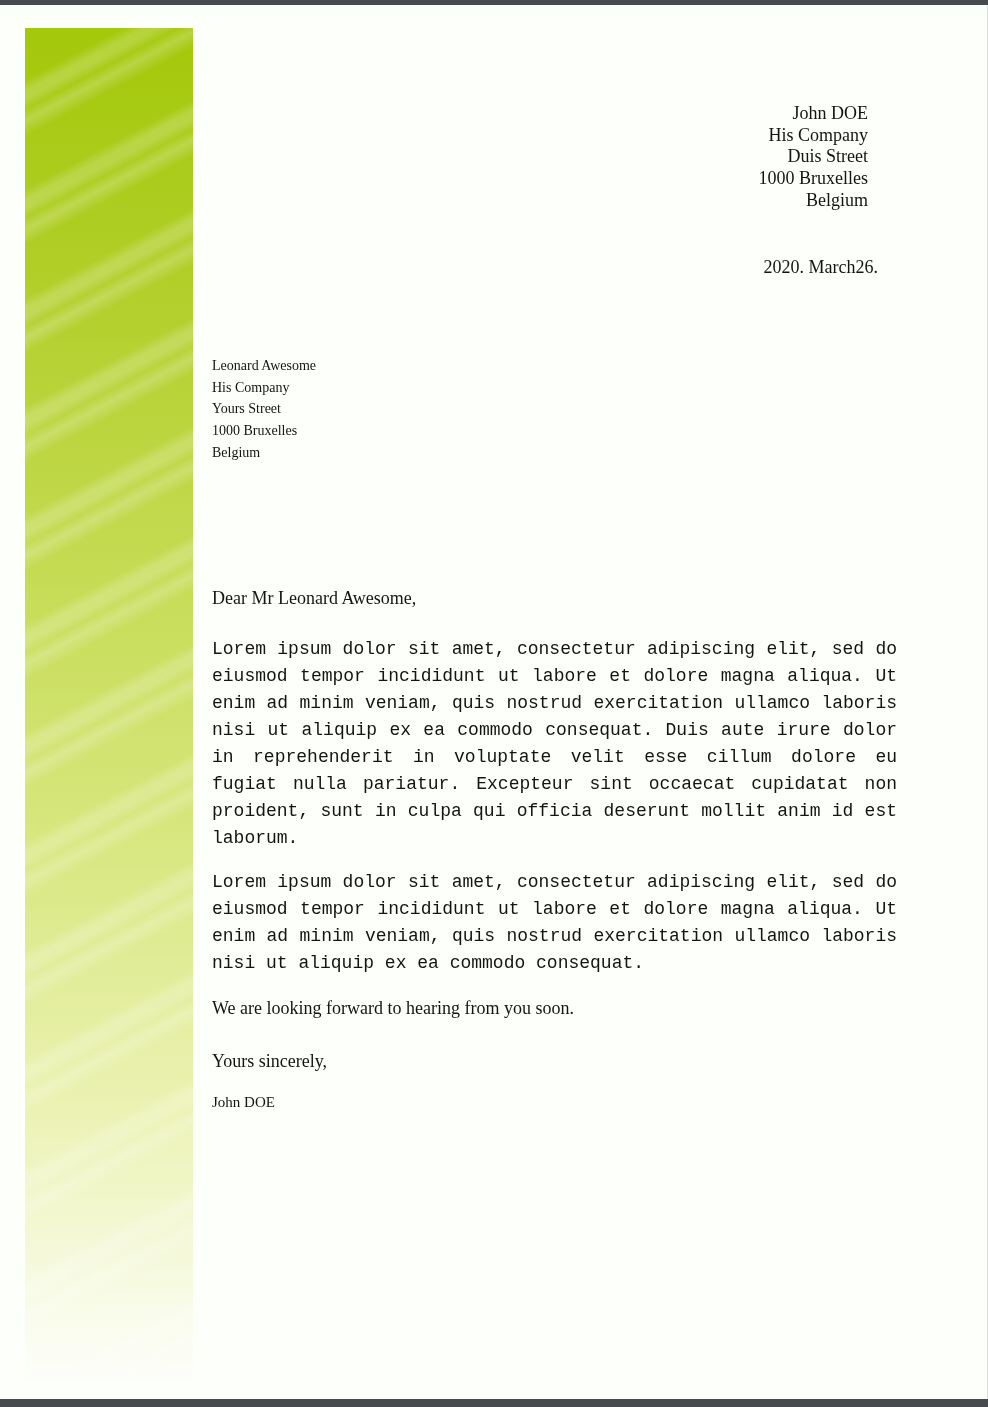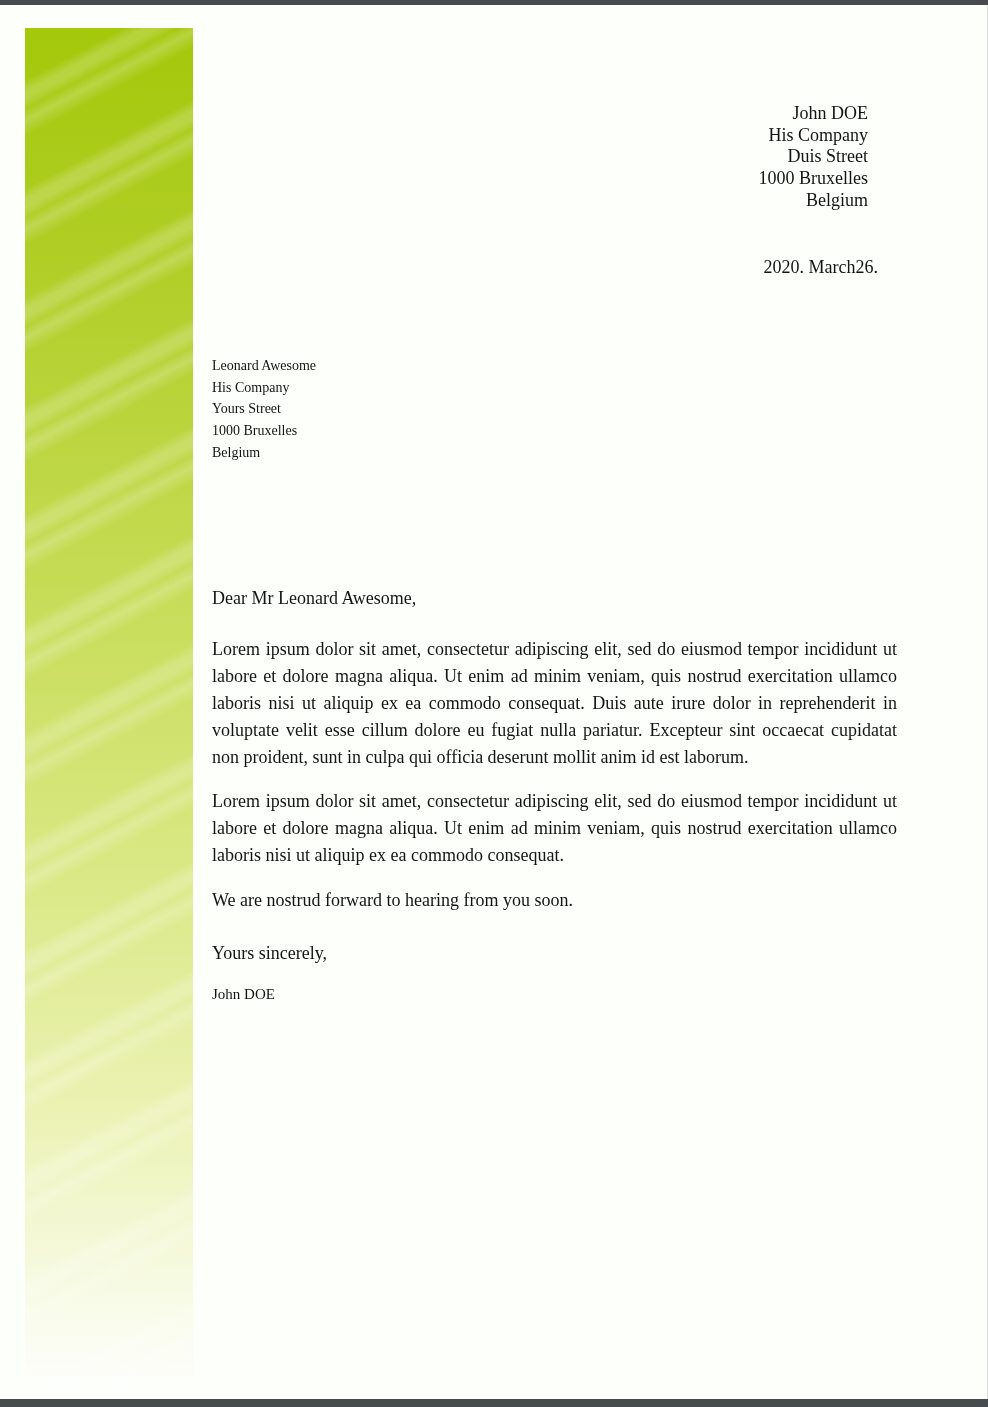--- a/index.html
+++ b/index.html
@@ -79,20 +79,21 @@
     position: absolute;
     top: 585px; left: 212px;
     width: 685px;
     font-size: 18px;
     line-height: 27px;
   }
   .salutation { margin: 0 0 24px 0; }
   .para {
     margin: 0 0 17px 0;
     text-align: justify;
+    font-family: Liberation Mono, monospace;
   }
   .closing-line { margin: 18px 0 0 0; }
   .valediction  { margin: 26px 0 0 0; font-family: Liberation Serif, serif; }
   .signature {
     margin: 17px 0 0 0;
     font-size: 15px;
     line-height: 20px;
   }
 </style>
 </head>
@@ -116,19 +117,19 @@
   <div>His Company</div>
   <div>Yours Street</div>
   <div>1000 Bruxelles</div>
   <div>Belgium</div>
 </div>
 
 <div class="letter-body">
   <div class="salutation">Dear Mr Leonard Awesome,</div>
   <p class="para">Lorem ipsum dolor sit amet, consectetur adipiscing elit, sed do eiusmod tempor incididunt ut labore et dolore magna aliqua. Ut enim ad minim veniam, quis nostrud exercitation ullamco laboris nisi ut aliquip ex ea commodo consequat. Duis aute irure dolor in reprehenderit in voluptate velit esse cillum dolore eu fugiat nulla pariatur. Excepteur sint occaecat cupidatat non proident, sunt in culpa qui officia deserunt mollit anim id est laborum.</p>
   <p class="para">Lorem ipsum dolor sit amet, consectetur adipiscing elit, sed do eiusmod tempor incididunt ut labore et dolore magna aliqua. Ut enim ad minim veniam, quis nostrud exercitation ullamco laboris nisi ut aliquip ex ea commodo consequat.</p>
-  <div class="closing-line">We are nostrud forward to hearing from you soon.</div>
+  <div class="closing-line">We are looking forward to hearing from you soon.</div>
   <div class="valediction">Yours sincerely,</div>
   <div class="signature">John DOE</div>
 </div>
 
 <div class="right-edge"></div>
 <div class="bottom-bar"></div>
 
 </body></html>

